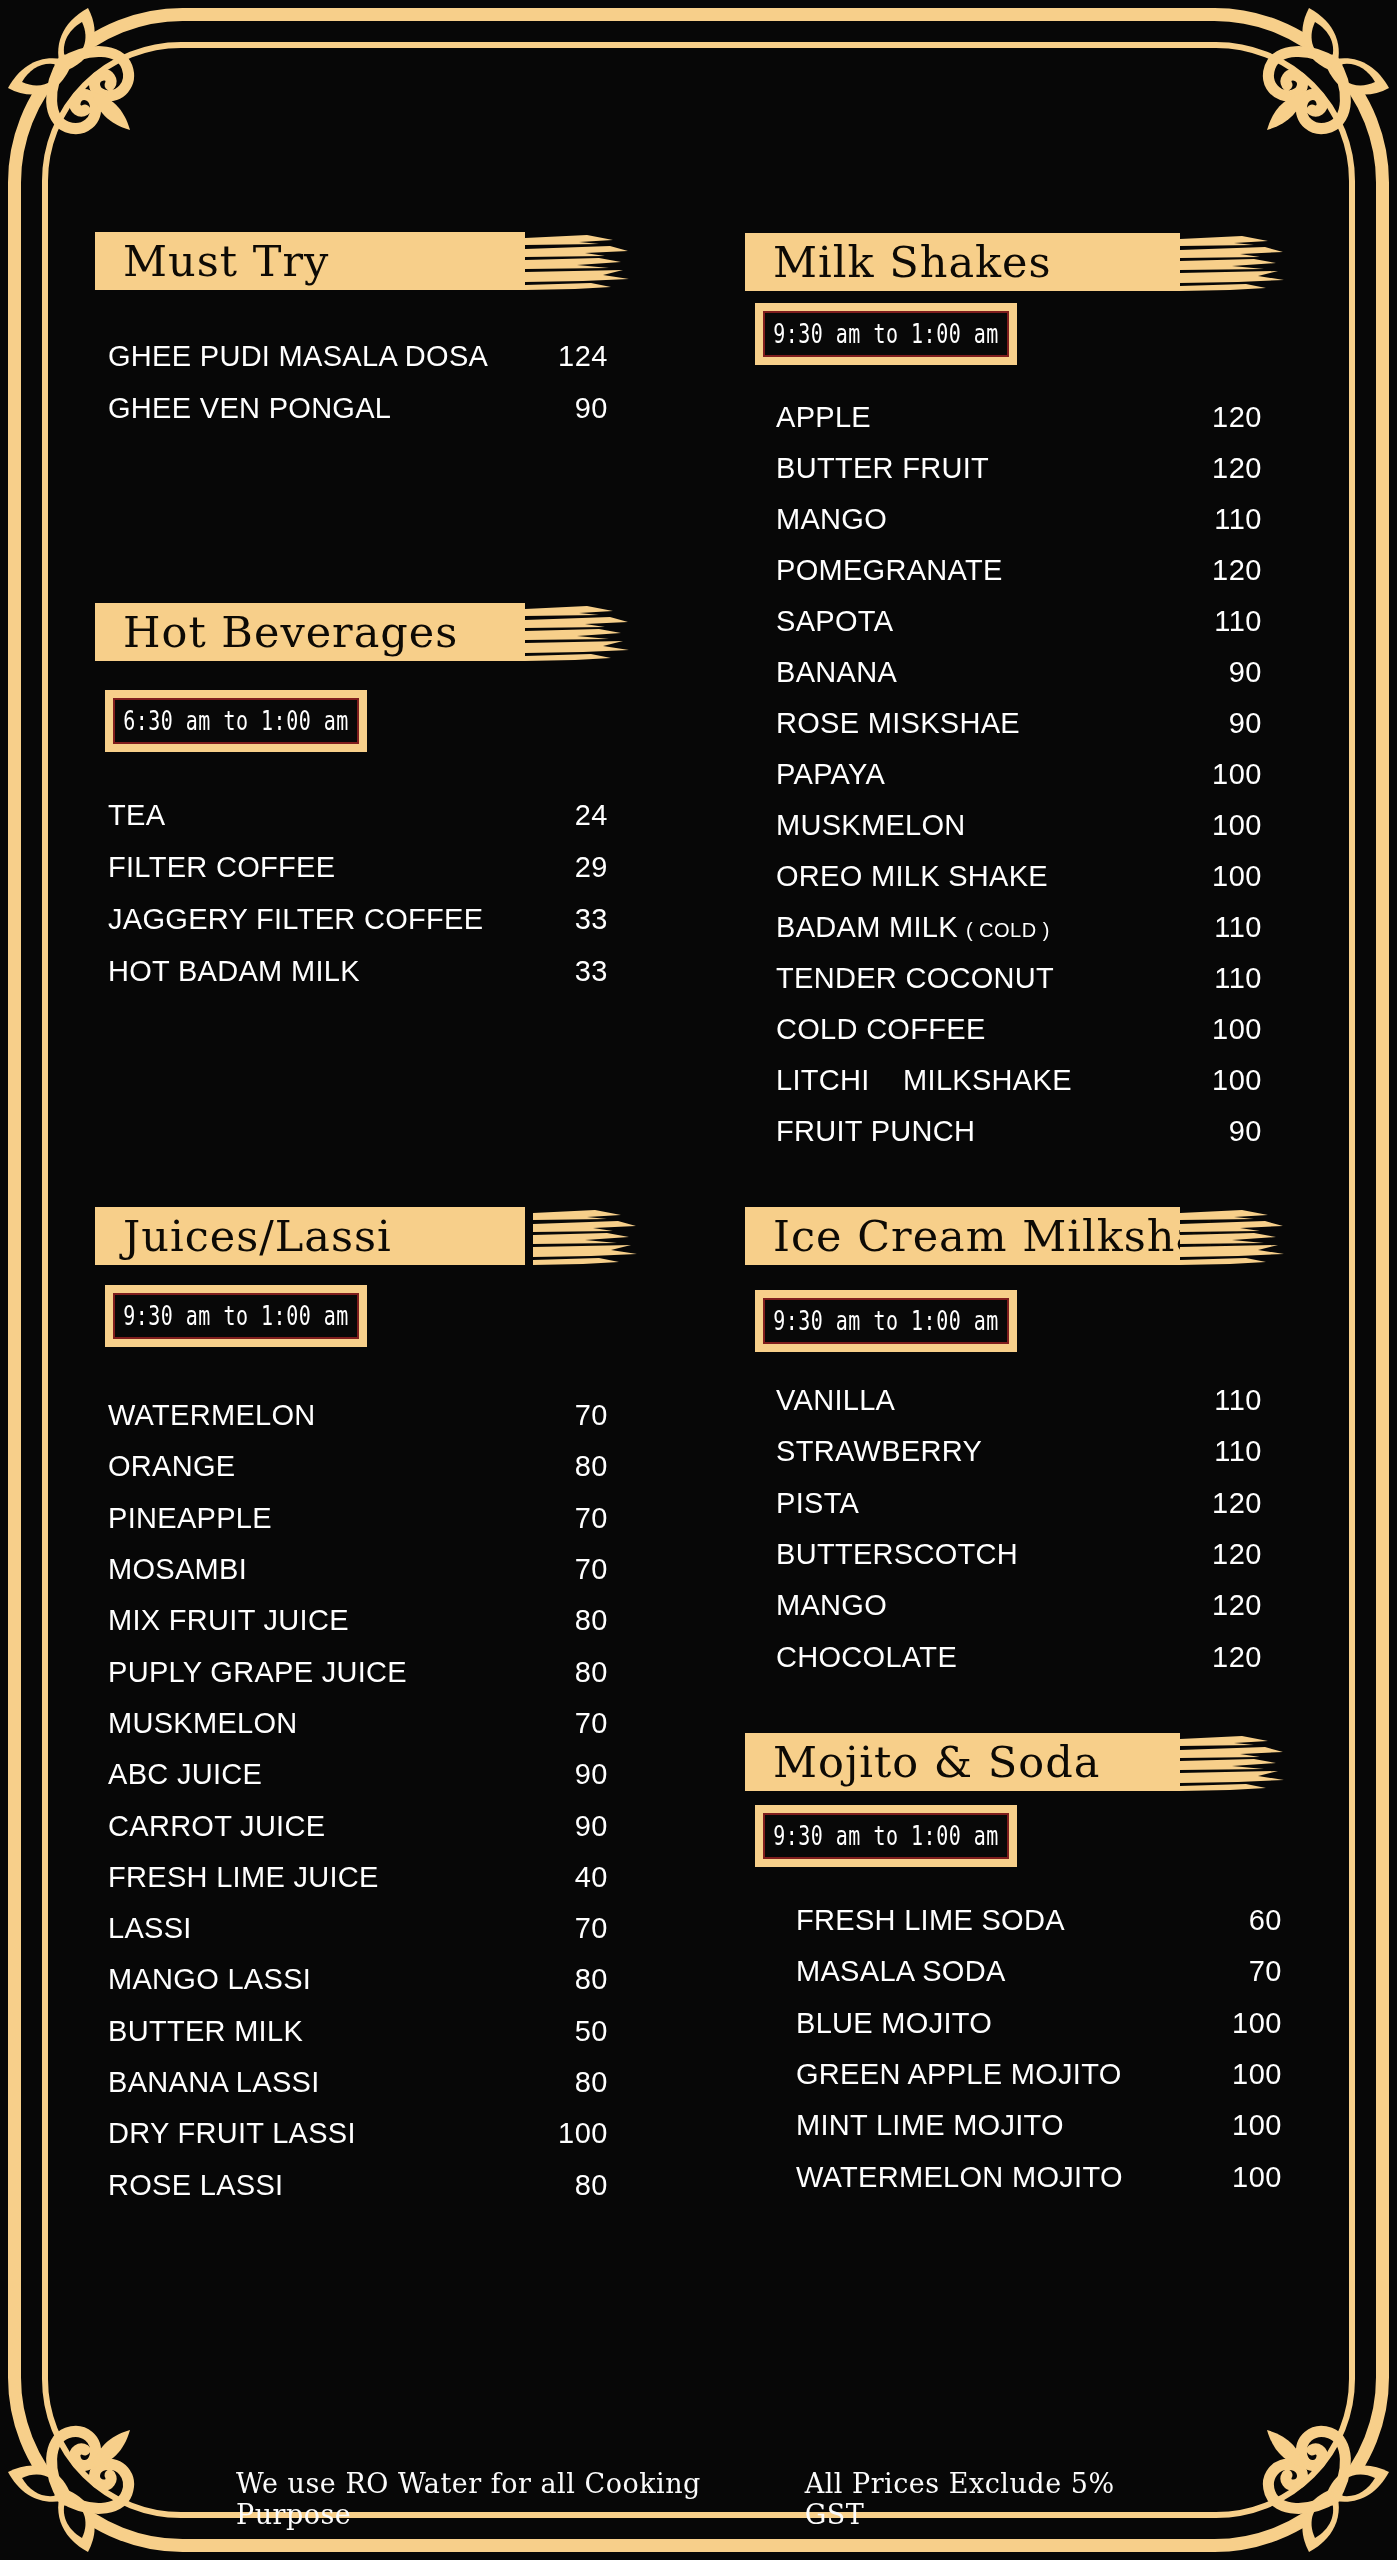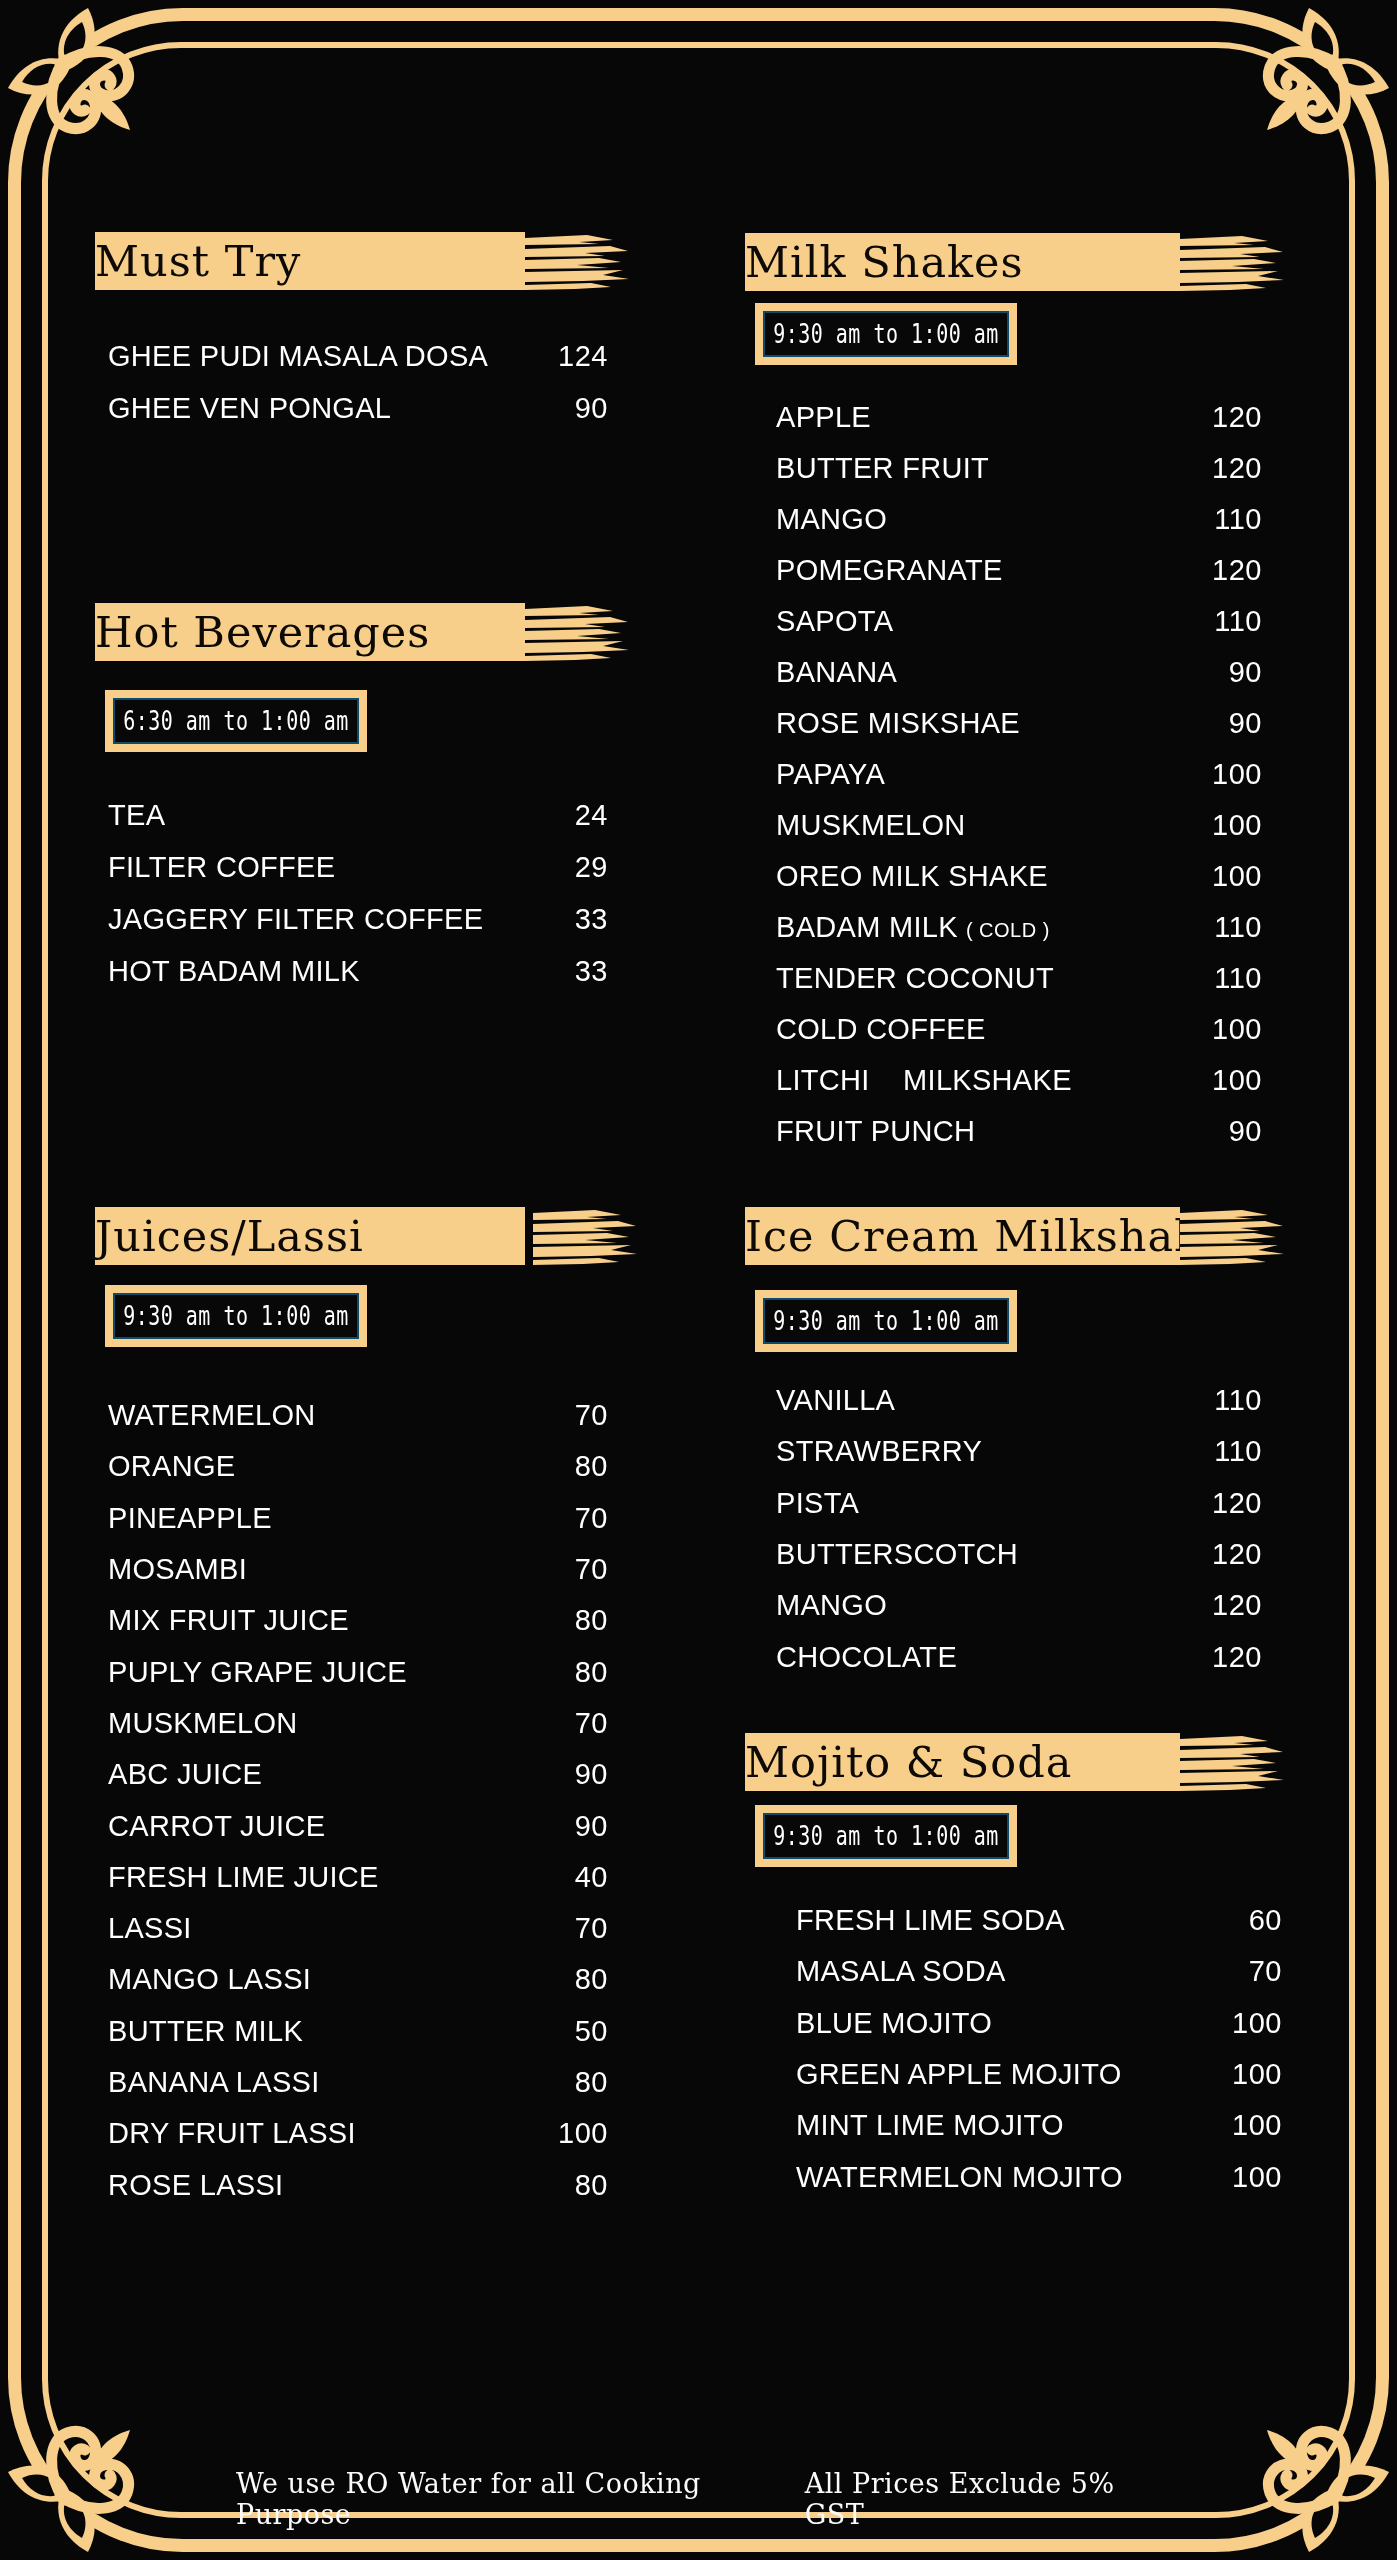--- a/index.html
+++ b/index.html
@@ -6,35 +6,35 @@
   .page{
     position:relative;width:1397px;height:2560px;background:#070707;
     overflow:hidden;font-family:"Liberation Sans",sans-serif;
   }
   .frame{position:absolute;left:0;top:0;pointer-events:none;}
 
   
   .banner{position:absolute;display:flex;align-items:stretch;height:58px;}
   .banner-solid{
     background:#F7CF8A;display:flex;align-items:center;
-    box-sizing:border-box;height:100%;
+    padding-left:28px;box-sizing:border-box;height:100%;
   }
   .banner-title{
     font-family:"DejaVu Serif",serif;font-size:43px;color:#0d0a05;
     letter-spacing:1px;white-space:nowrap;
   }
   .brush{height:58px;width:105px;flex:0 0 auto;}
 
   
   .badge{
     position:absolute;width:262px;height:62px;background:#F7CF8A;
     padding:8px;box-sizing:border-box;
   }
   .badge-inner{
-    width:100%;height:100%;background:#080808;border:2px solid #0c4a6e;
+    width:100%;height:100%;background:#080808;border:2px solid #7f1d1d;
     box-sizing:border-box;display:flex;align-items:center;justify-content:center;
   }
   .badge-time{
     font-family:"DejaVu Sans Mono",monospace;font-size:20px;color:#ffffff;
     letter-spacing:0.5px;transform:scaleY(1.35);white-space:nowrap;
   }
 
   
   .items{position:absolute;display:flex;flex-direction:column;}
   .item{

